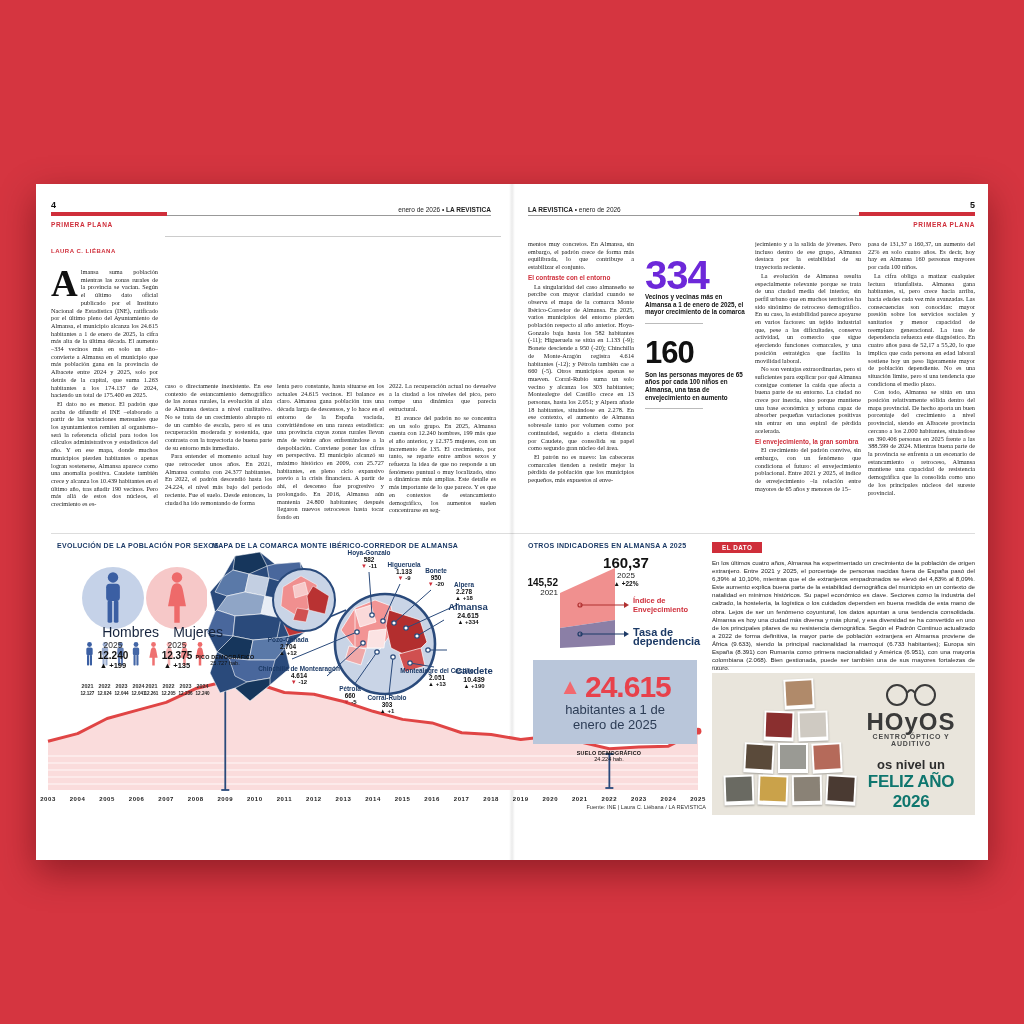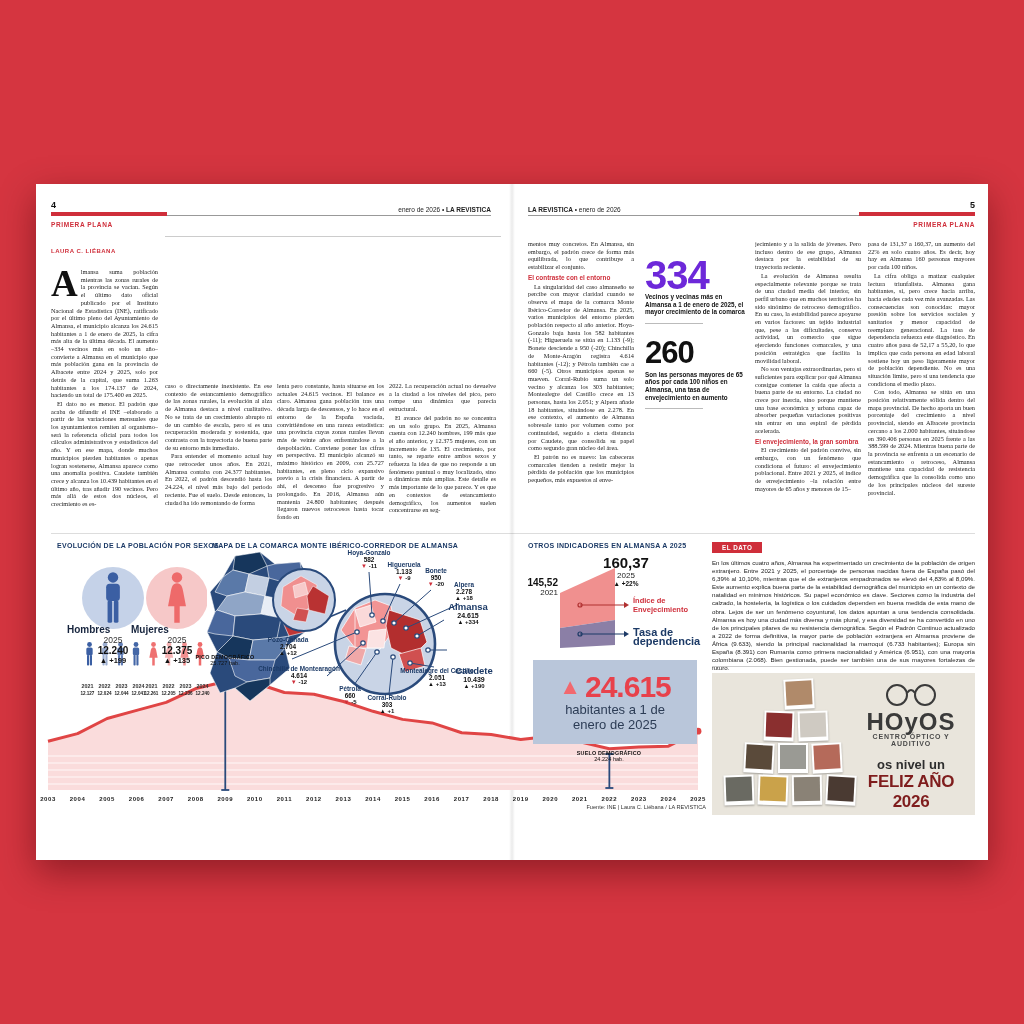--- a/index.html
+++ b/index.html
@@ -28,21 +28,21 @@
   .col .col-subhead{font-family:"Liberation Sans",sans-serif;color:#cf2e3a;font-weight:bold;
        font-size:6.4px;margin:3px 0 1px 0;text-align:left}
   .dropcap{font-family:"Liberation Serif",serif;font-weight:bold;font-size:37px;line-height:30px;
        float:left;margin:1px 3px 0 0;color:#111}
   
   .stat-val{font-weight:bold;font-size:31px;letter-spacing:-1px;line-height:30px}
   .stat-cap{font-weight:bold;font-size:6.3px;line-height:7.6px;color:#111;margin-top:3px}
   .stat-sep{height:1px;background:#bbb;width:58px;margin:7px 0}
   
   .ig-title{color:#1c3a66;font-weight:bold;font-size:7px;letter-spacing:.3px}
-  .sex-name{font-weight:bold;font-size:10px;color:#16243d;text-align:left}
+  .sex-name{font-weight:normal;font-size:14px;color:#16243d;text-align:right}
   .sex-year{font-size:8.5px;color:#333;text-align:center}
   .sex-val{font-weight:bold;font-size:10px;color:#111;text-align:center}
   .sex-delta{font-size:7.5px;color:#111;font-weight:bold;text-align:center}
   .yrrow{font-size:5.4px;font-weight:bold;color:#333;display:flex;justify-content:center;gap:5px}
   .valrow{font-size:4.6px;font-weight:bold;color:#222;display:flex;justify-content:center;gap:3px}
   .map-lab{position:absolute;text-align:center;color:#1c3a66;z-index:6}
   .map-lab .nm{font-weight:bold;font-size:6.4px;line-height:7px}
   .map-lab .vl{font-weight:bold;color:#111;font-size:6.4px;line-height:7px}
   .map-lab .dl{font-size:6px;line-height:7px;color:#111;font-weight:bold}
   .map-lab.big .nm{font-size:9.5px;line-height:10px}
@@ -68,21 +68,21 @@
   .eldato-tag{background:#cf2e3a;color:#fff;font-weight:bold;font-size:6.3px;letter-spacing:.5px;
               padding:2px 10px;display:inline-block}
   .eldato-txt{font-size:6.15px;line-height:8.1px;color:#222;text-align:justify}
   
   #ad{background:#e9e5dc;overflow:hidden}
   .polaroid{position:absolute;background:#fff;box-shadow:0 1px 2px rgba(0,0,0,.3);padding:2px 2px 4px 2px}
   .polaroid .ph{width:100%;height:100%}
   .ad-logo{font-weight:bold;font-size:24px;letter-spacing:1px;color:#3a3a3a;line-height:22px}
   .ad-sub{font-weight:bold;font-size:7px;color:#4a4a4a;letter-spacing:.8px}
   .ad-l1{font-weight:bold;font-size:13px;color:#2e2e2e}
-  .ad-l2{font-weight:bold;font-size:17px;color:#7f1d1d;letter-spacing:-.3px}
+  .ad-l2{font-weight:bold;font-size:17px;color:#0f766e;letter-spacing:-.3px}
 </style>
 </head>
 <body>
 
 <div id="spread">
 
   <div class="abs pgnum" style="left:15px;top:16px">4</div>
   <div class="abs hrule" style="left:15px;top:31px;width:440px"></div>
   <div class="abs redbar" style="left:15px;top:28px;width:116px"></div>
   <div class="abs section-lab" style="left:15px;top:37px">PRIMERA PLANA</div>
@@ -120,21 +120,21 @@
       <p class="col-p">El patrón no es nuevo: las cabeceras comarcales tienden a resistir mejor la pérdida de población que los municipios pequeños, más expuestos al enve-</p>
     </div>
 
   <div class="abs" style="left:609px;top:62px;width:104px">
     <div style="margin-top:14px">
       <div class="stat-val" style="color:#6d28d9;font-size:40px">334</div>
       <div class="stat-cap">Vecinos y vecinas más en Almansa a 1 de enero de 2025, el mayor crecimiento de la comarca</div>
       <div class="stat-sep"></div>
     </div>
     <div style="margin-top:14px">
-      <div class="stat-val" style="color:#111">260</div>
+      <div class="stat-val" style="color:#111">160</div>
       <div class="stat-cap">Son las personas mayores de 65 años por cada 100 niños en Almansa, una tasa de envejecimiento en aumento</div>
       <div class="stat-sep"></div>
     </div>
   </div>
 
   <div class="abs col" style="left:719px;top:56px;width:106px;height:292px">
       <p class="col-p">jecimiento y a la salida de jóvenes. Pero incluso dentro de ese grupo, Almansa destaca por la estabilidad de su trayectoria reciente.</p>
       <p class="col-p">La evolución de Almansa resulta especialmente relevante porque se trata de una ciudad media del interior, sin perfil urbano que en muchos territorios ha sido sinónimo de retroceso demográfico. En su caso, la estabilidad parece apoyarse en varios factores: un tejido industrial que, pese a las dificultades, conserva actividad, un comercio que sigue ejerciendo funciones comarcales, y una posición estratégica que facilita la movilidad laboral.</p>
       <p class="col-p">No son ventajas extraordinarias, pero sí suficientes para explicar por qué Almansa consigue contener la caída que afecta a buena parte de su entorno. La ciudad no crece por inercia, sino porque mantiene una base económica y urbana capaz de absorber pequeñas variaciones positivas sin entrar en una espiral de pérdida acelerada.</p>
       <div class="col-subhead">El envejecimiento, la gran sombra</div>

